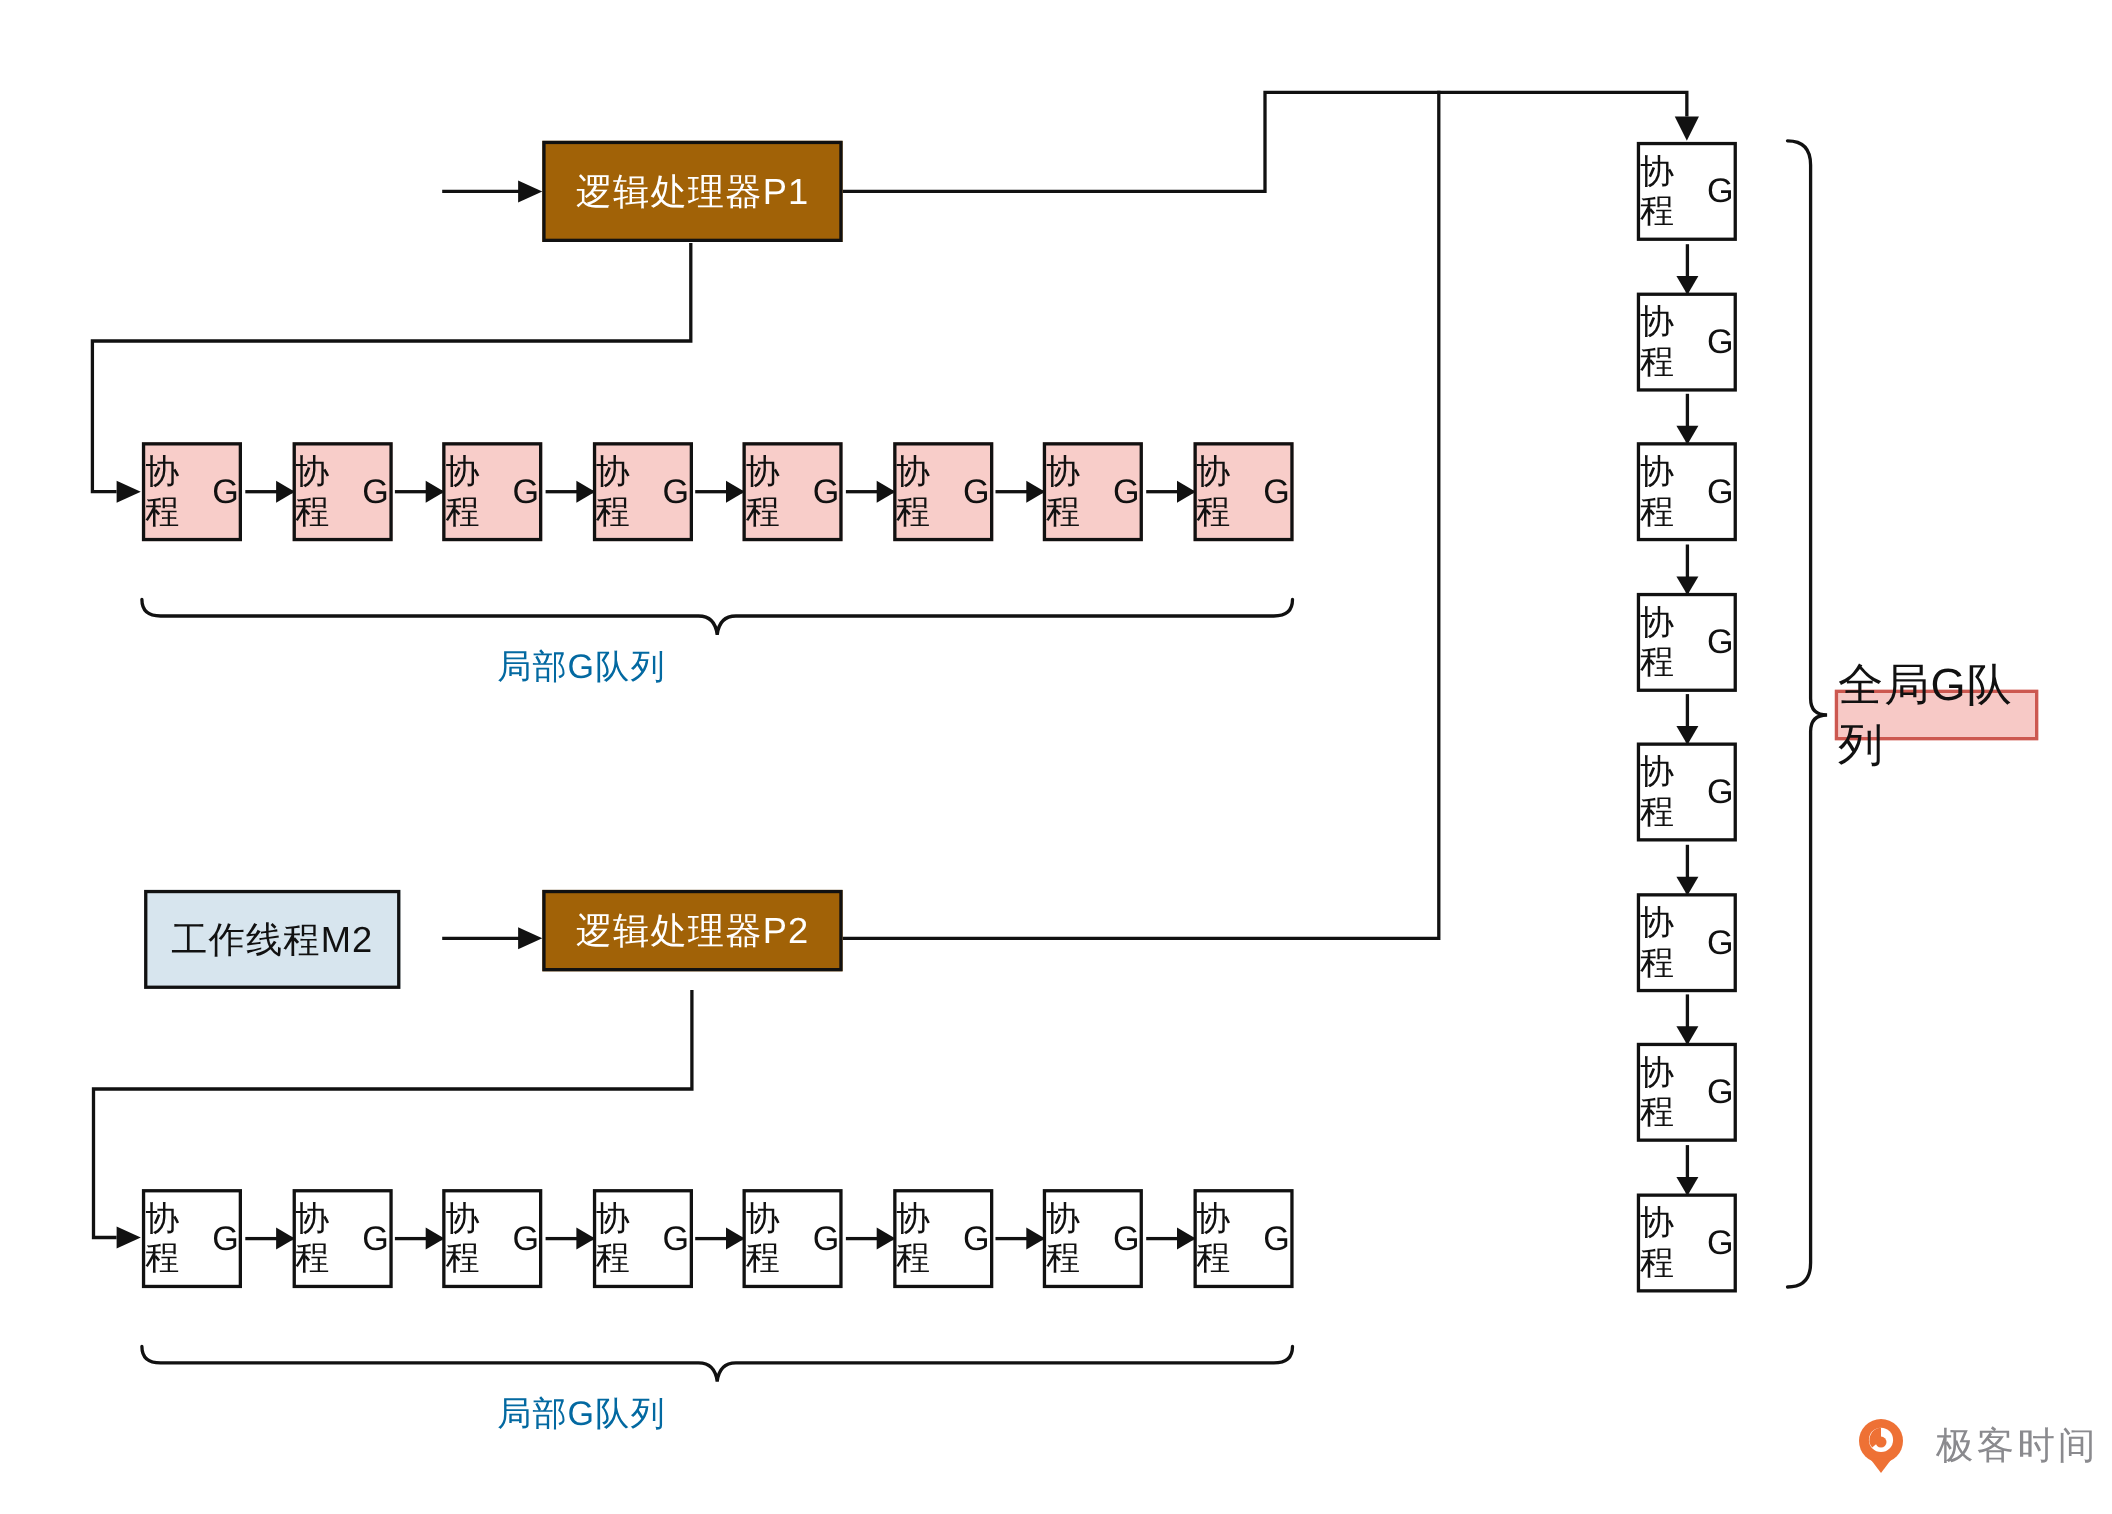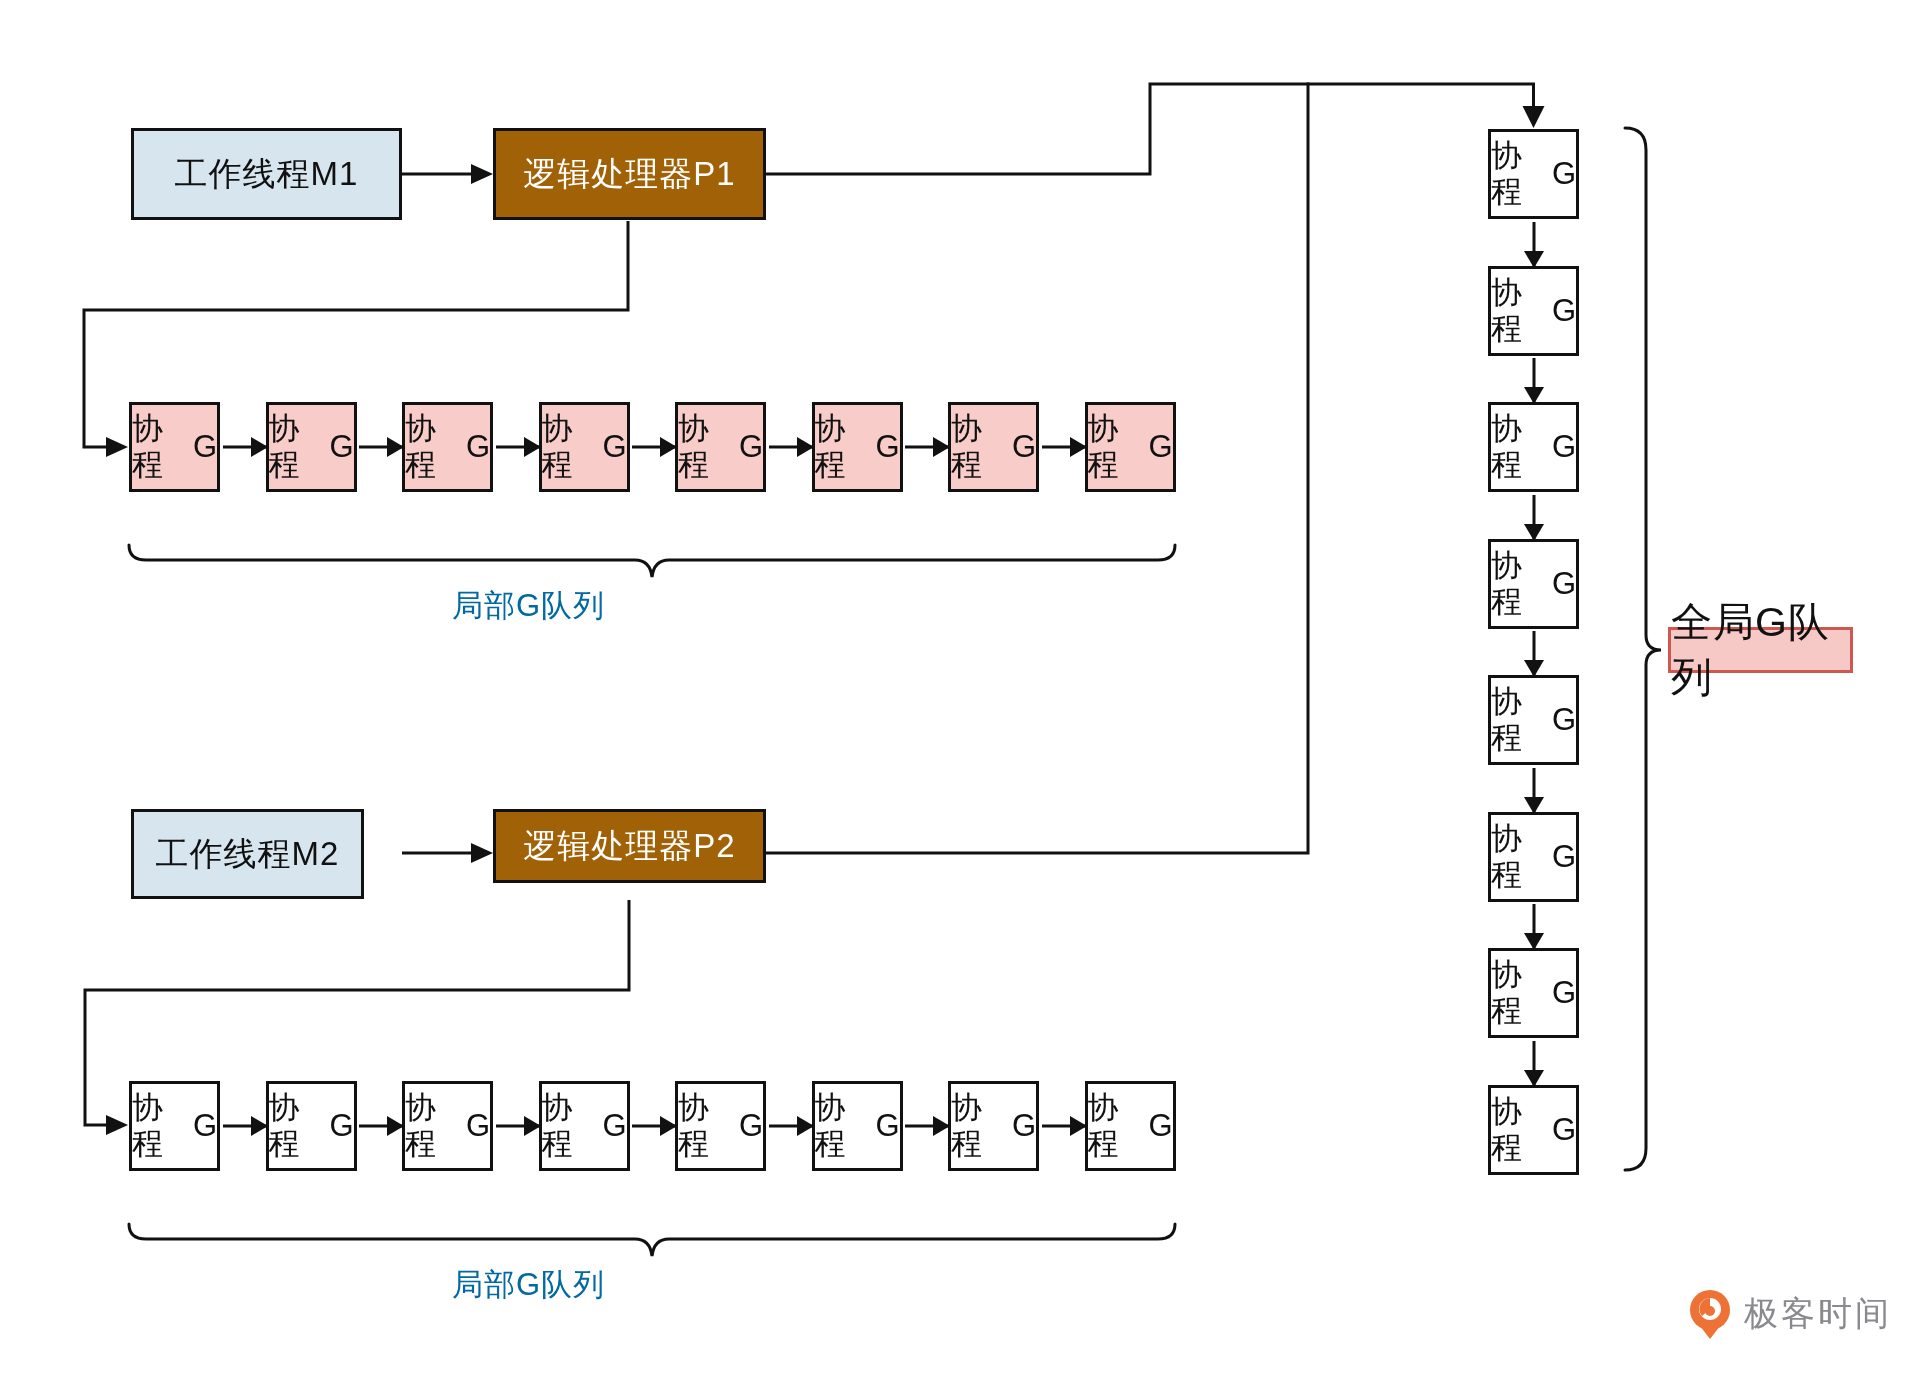--- a/index.html
+++ b/index.html
@@ -68,21 +68,21 @@
   #local-label-1{left:452px;top:585px;}
   #local-label-2{left:452px;top:1264px;}
   #global-label{
     position:absolute;left:1668px;top:627px;width:185px;height:46px;
     box-sizing:border-box;border:3px solid #cc5850;background:#f7c9c6;
     display:flex;align-items:center;justify-content:center;
     font-size:41px;color:#111111;letter-spacing:1px;
   }
 
   
-  #brand{position:absolute;left:1686px;top:1288px;display:flex;align-items:center;gap:10px;}
+  #brand{position:absolute;left:1686px;top:1288px;display:flex;align-items:center;gap:26px;}
   #brand-text{font-size:34px;color:#8a8a8e;letter-spacing:3px;}
 
   svg .wire{stroke:#111111;stroke-width:3;fill:none;}
   svg .head{fill:#111111;stroke:none;}
   svg .brace{stroke:#111111;stroke-width:3;fill:none;stroke-linecap:round;}
 </style>
 </head>
 <body>
 
 <div id="stage">
@@ -106,23 +106,20 @@
 
     <path class="wire" d="M766,853 H1308 V82.5"></path>
 
     <path class="brace" d="M129,545 Q129,560 146,560 H635 Q650,560 652,577 Q654,560 669,560 H1158 Q1175,560 1175,545"></path>
 
     <path class="brace" d="M129,1224 Q129,1239 146,1239 H635 Q650,1239 652,1256 Q654,1239 669,1239 H1158 Q1175,1239 1175,1224"></path>
 
     <path class="brace" d="M1625,128 Q1646,128 1646,150 V635 Q1646,650 1661,650 Q1646,650 1646,665 V1148 Q1646,1170 1625,1170"></path>
   </svg>
 
-  <div id="m1" class="node worker">
-    <span>工作线程M1</span>
-  </div>
   <div id="p1" class="node processor">
     <span>逻辑处理器P1</span>
   </div>
   <div id="m2" class="node worker">
     <span>工作线程M2</span>
   </div>
   <div id="p2" class="node processor">
     <span>逻辑处理器P2</span>
   </div>
 

